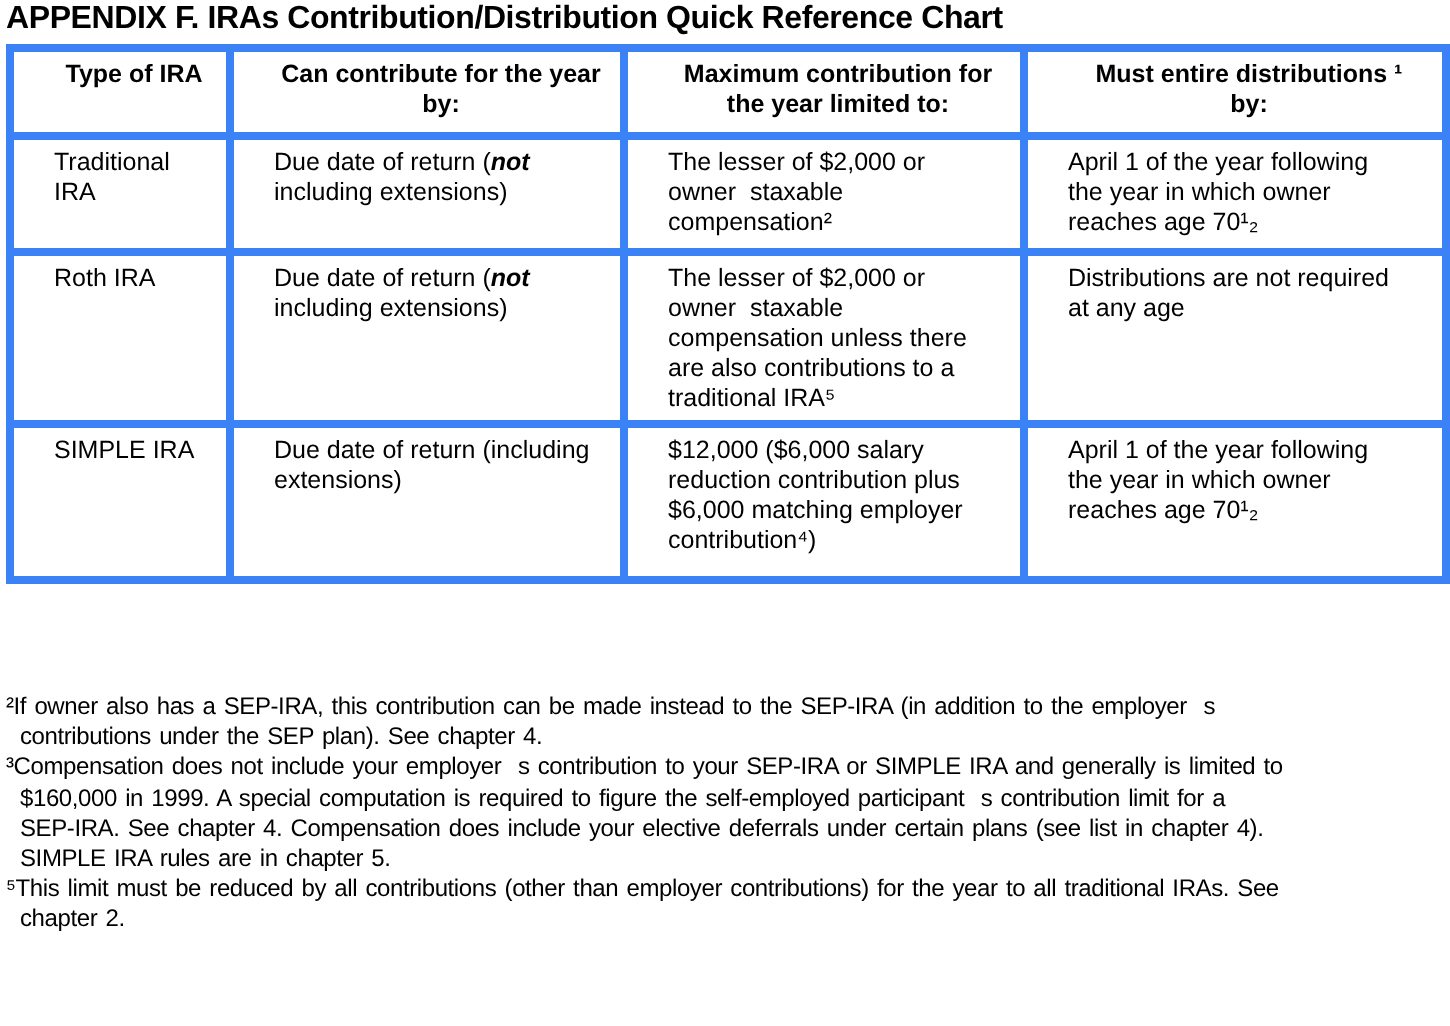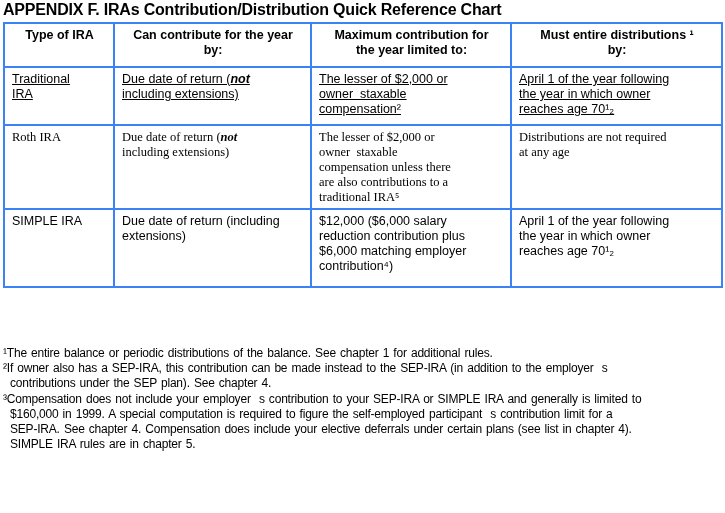--- a/index.html
+++ b/index.html
@@ -13,32 +13,32 @@
     position: absolute; left: 3px; top: 1px;
     font-size: 16px; font-weight: bold; letter-spacing: -0.2px;
     white-space: nowrap;
     text-align: right;
   }
   table.ref-table {
     position: absolute; left: 3px; top: 22px;
     width: 718px; border-collapse: collapse; table-layout: fixed;
   }
   .ref-table th, .ref-table td {
-    border: 2px solid #3b82f6;
+    border: 4px solid #3b82f6;
     vertical-align: top; text-align: left;
-    padding: 4px 6px 3px 7px;
+    padding: 4px 6px 3px 20px;
     font-size: 12.5px; line-height: 15px;
     white-space: pre-wrap;
     overflow: hidden;
   }
   .ref-table th { font-weight: bold; text-align: center; }
   .ref-table th.c-type { text-align: center; }
   .row-h  { height: 44px; }
-  .row-1  { height: 58px; text-decoration: underline; }
-  .row-2  { height: 64px; font-family: Liberation Serif, serif; }
+  .row-1  { height: 58px; }
+  .row-2  { height: 64px; }
   .row-3  { height: 54px; }
   .row-4  { height: 78px; }
   b.b-not { font-weight: bold; font-style: italic; }
   .footnotes {
     position: absolute; left: 3px; top: 346px; width: 719px;
     font-size: 12px; line-height: 15.2px;
     letter-spacing: -0.2px; word-spacing: 1px;
   }
   .footnotes p {
     margin: 0; padding-left: 7px; text-indent: -7px;
@@ -102,20 +102,21 @@
 $6,000 matching employer
 contribution⁴)</td>
         <td>April 1 of the year following
 the year in which owner
 reaches age 70¹₂</td>
       </tr>
   </tbody>
 </table>
 
 <div class="footnotes">
-  <p>¹The entire balance or periodic distributions of the balance. See chapter 1 for additional rules.</p>
   <p>²If owner also has a SEP-IRA, this contribution can be made instead to the SEP-IRA (in addition to the employer  s
 contributions under the SEP plan). See chapter 4.</p>
   <p>³Compensation does not include your employer  s contribution to your SEP-IRA or SIMPLE IRA and generally is limited to
 $160,000 in 1999. A special computation is required to figure the self-employed participant  s contribution limit for a
 SEP-IRA. See chapter 4. Compensation does include your elective deferrals under certain plans (see list in chapter 4).
 SIMPLE IRA rules are in chapter 5.</p>
+  <p>⁵This limit must be reduced by all contributions (other than employer contributions) for the year to all traditional IRAs. See
+chapter 2.</p>
 </div>
 
 </body></html>

